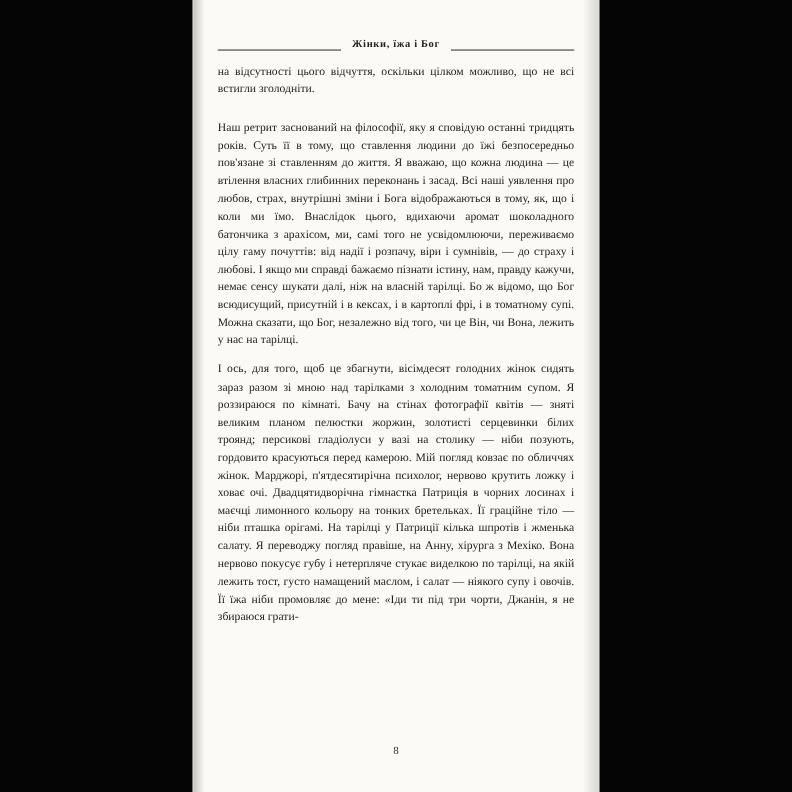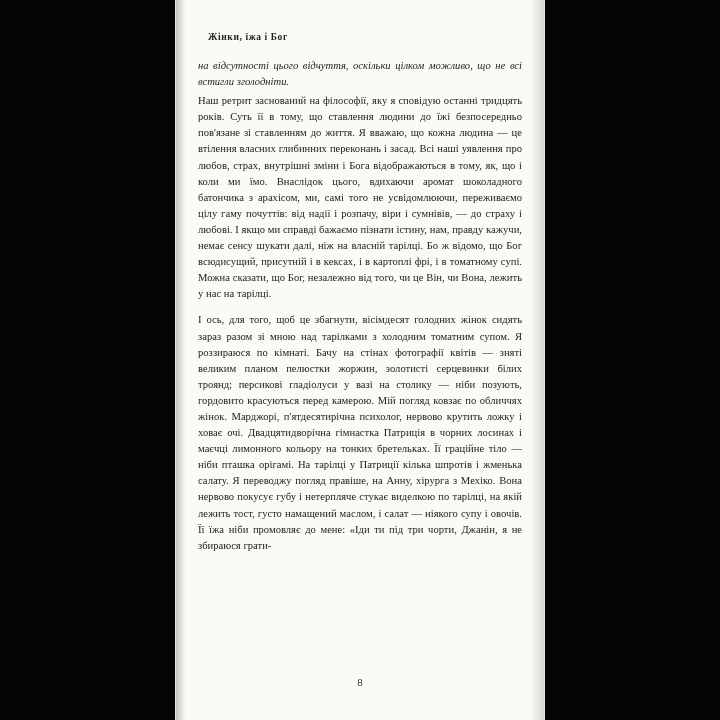--- a/index.html
+++ b/index.html
@@ -29,23 +29,22 @@
     width: 324px;
     height: 720px;
   }
   .header {
     position: absolute;
     top: 28px;
     left: 0;
     width: 324px;
     height: 18px;
     display: flex;
-    align-items: flex-start;
+    align-items: flex-end;
     justify-content: center;
-    flex-direction: column;
   }
   .header .rule {
     flex: 1 1 auto;
     height: 1px;
     background: #3b3b36;
   }
   .header .running-title {
     flex: 0 0 auto;
     padding: 0 10px;
     font-family: "Liberation Serif", serif;
@@ -65,22 +64,21 @@
     font-family: "Liberation Serif", serif;
     font-size: 10.6px;
     line-height: 16.1px;
     color: #1c1c19;
     text-align: justify;
     margin: 0 0 10px 0;
     hyphens: manual;
     word-spacing: 0.1px;
   }
   .para.first {
-    margin-bottom: 3px;
-    font-style: italic;
+    margin-bottom: 19px;
   }
   .folio {
     position: absolute;
     bottom: 32px;
     left: 0;
     width: 324px;
     text-align: center;
     font-family: "Liberation Serif", serif;
     font-size: 10px;
     color: #2a2a26;

